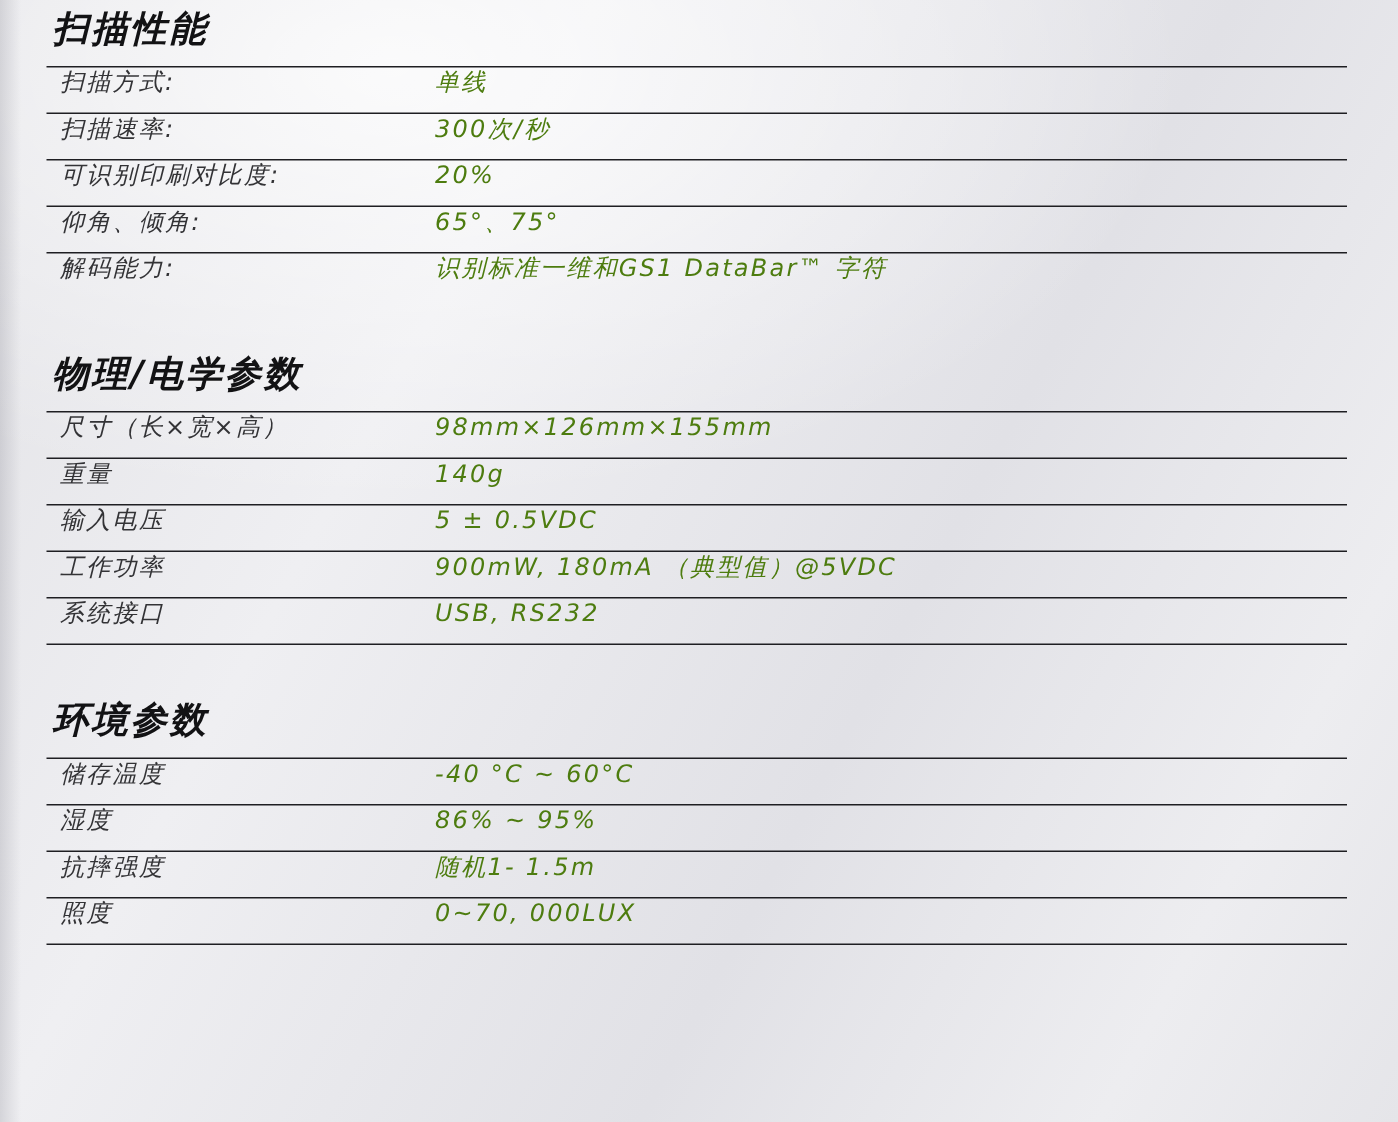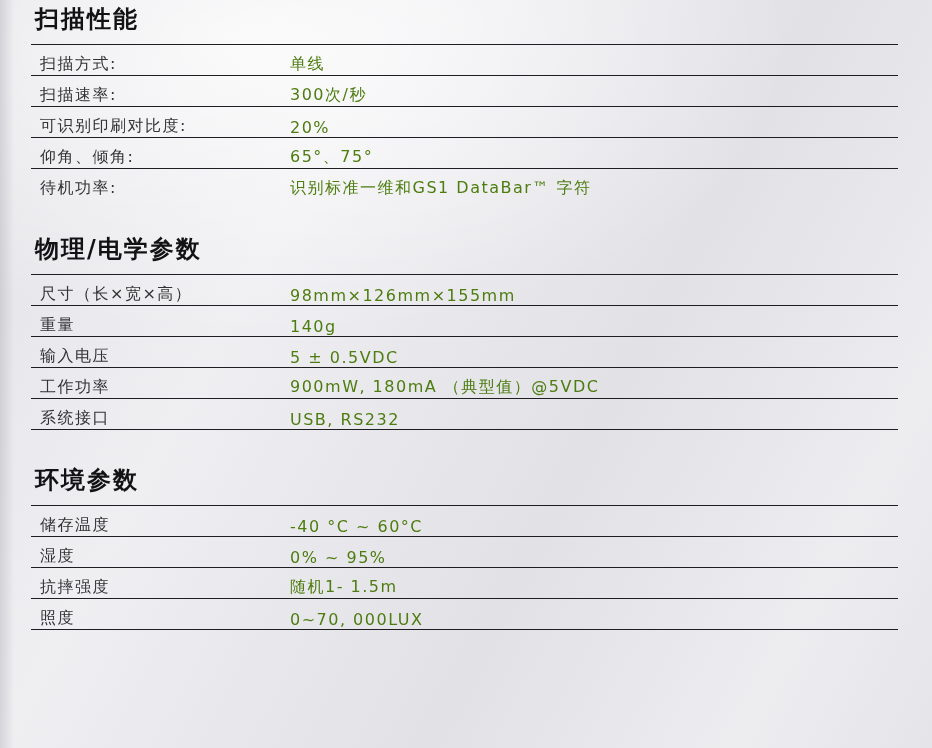--- a/index.html
+++ b/index.html
@@ -11,36 +11,37 @@
     background:
       linear-gradient(90deg, rgba(105,105,118,0.20) 0px, rgba(105,105,118,0) 14px),
       radial-gradient(95% 65% at 28% 6%, rgba(255,255,255,0.78), rgba(255,255,255,0) 60%),
       linear-gradient(118deg, #e2e2e6 0%, #efeff2 30%, #e1e1e6 62%, #ededf0 85%, #e5e5e9 100%);
   }
   .page {
     box-sizing: border-box;
     width: 932px;
     height: 748px;
     padding: 3px 34px 16px 31px;
+    font-style: italic;
   }
   .spec-section + .spec-section { margin-top: 34px; }
   .section-title {
     margin: 0 0 9px 4px;
     font-size: 24px;
     line-height: 32px;
     font-weight: 700;
     color: #121214;
     letter-spacing: 2px;
   }
   .spec-table {
     border-top: 1px solid #1e1e22;
   }
   .spec-row {
     display: flex;
-    align-items: flex-end;
+    align-items: flex-start;
     height: 30px;
     border-bottom: 1px solid #1e1e22;
     padding-left: 9px;
     box-sizing: content-box;
   }
   .spec-row.no-divider { border-bottom: none; }
   .spec-label {
     flex: 0 0 250px;
     width: 250px;
     font-size: 16px;
@@ -73,21 +74,21 @@
         </div>
         <div class="spec-row">
           <span class="spec-label">可识别印刷对比度:</span>
           <span class="spec-value">20%</span>
         </div>
         <div class="spec-row">
           <span class="spec-label">仰角、倾角:</span>
           <span class="spec-value">65°、75°</span>
         </div>
         <div class="spec-row no-divider">
-          <span class="spec-label">待机功率:</span>
+          <span class="spec-label">解码能力:</span>
           <span class="spec-value">识别标准一维和GS1 DataBar™ 字符</span>
         </div>
       </div>
     </section>
     <section class="spec-section">
       <h2 class="section-title">物理/电学参数</h2>
       <div class="spec-table">
         <div class="spec-row">
           <span class="spec-label">尺寸（长×宽×高）</span>
           <span class="spec-value">98mm×126mm×155mm</span>
@@ -112,21 +113,21 @@
     </section>
     <section class="spec-section">
       <h2 class="section-title">环境参数</h2>
       <div class="spec-table">
         <div class="spec-row">
           <span class="spec-label">储存温度</span>
           <span class="spec-value">-40 °C ~ 60°C</span>
         </div>
         <div class="spec-row">
           <span class="spec-label">湿度</span>
-          <span class="spec-value">0% ~ 95%</span>
+          <span class="spec-value">86% ~ 95%</span>
         </div>
         <div class="spec-row">
           <span class="spec-label">抗摔强度</span>
           <span class="spec-value">随机1- 1.5m</span>
         </div>
         <div class="spec-row">
           <span class="spec-label">照度</span>
           <span class="spec-value">0~70, 000LUX</span>
         </div>
       </div>

